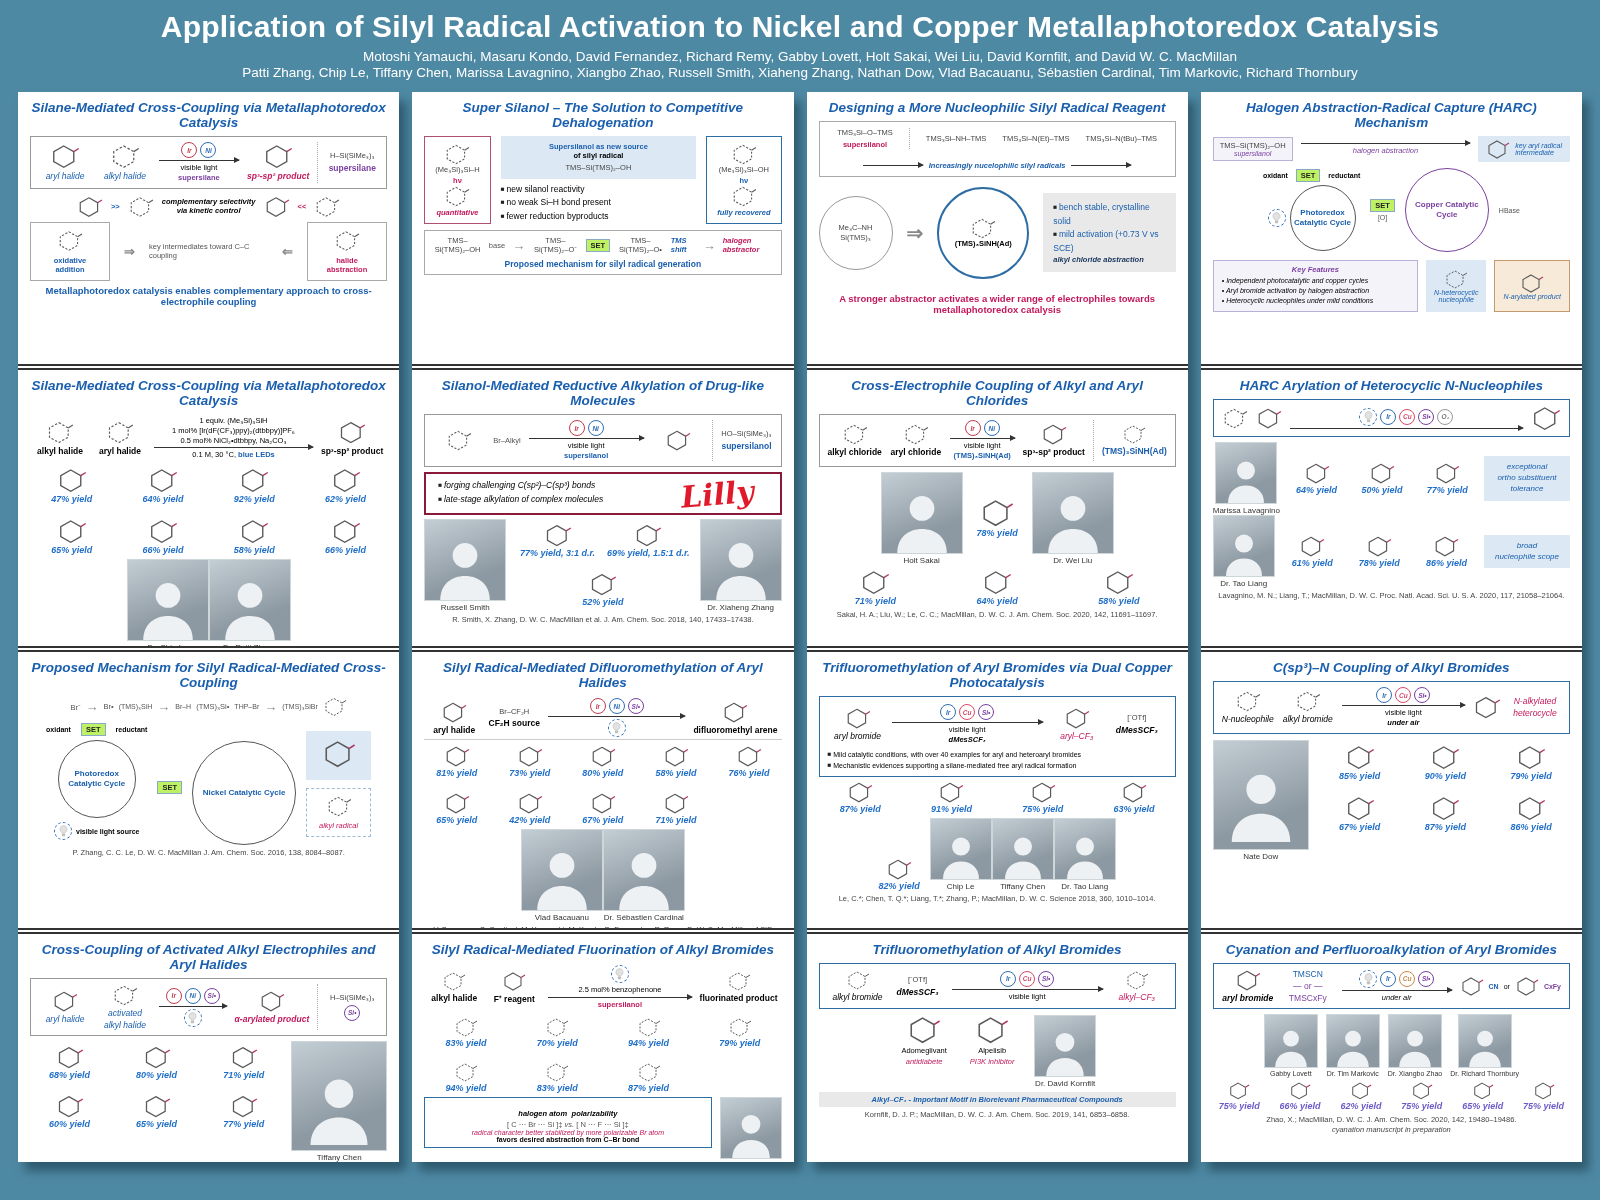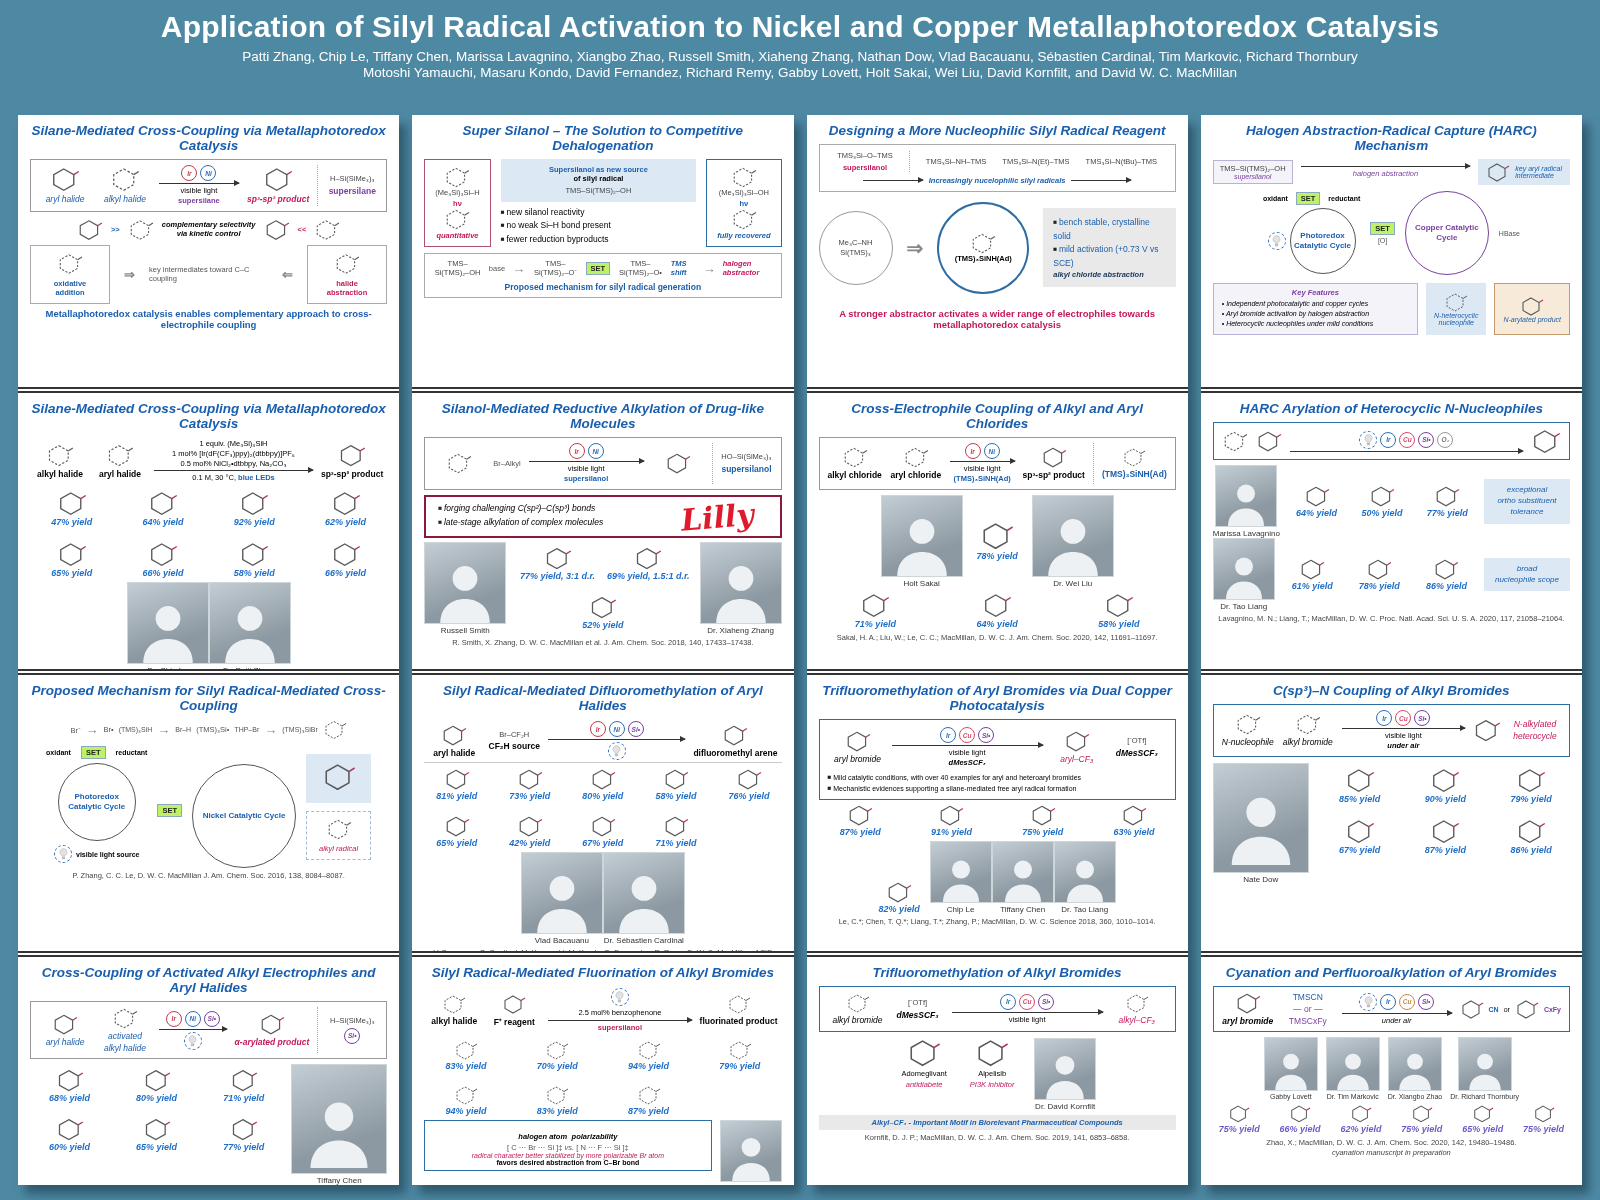--- a/index.html
+++ b/index.html
@@ -1,18 +1,18 @@
 <!DOCTYPE html>
 <html><head>
 <meta charset="utf-8">
 <style>
   * { box-sizing: border-box; }
   body { margin:0; background:#4e89a4; font-family:"Liberation Sans", sans-serif; }
   .poster { width:1600px; height:1200px; background:#4e89a4; overflow:hidden; position:relative; }
-  header { text-align:center; color:#fff; padding-top:10px; height:115px; }
+  header { text-align:center; color:#fff; padding-top:10px; height:92px; }
   h1 { font-size:30px; margin:0 0 5px; font-weight:bold; letter-spacing:.2px; }
   .authors { font-size:13.5px; margin:1px 0; }
   .cols { display:flex; gap:13px; padding:0 18px; }
   .col { flex:1; background:#fff; height:1070px; overflow:hidden; box-shadow:7px 9px 9px rgba(15,45,60,.5); }
   .divider { height:6px; border-top:2px solid #333; border-bottom:2px solid #333; }
   .panel { padding:6px 12px; overflow:hidden; position:relative; }
   .h1 { height:272px; } .h2 { height:276px; } .h3 { height:276px; } .h4 { height:228px; }
   .ptitle { color:#1a5fae; font-style:italic; font-weight:bold; text-align:center; font-size:13.5px; margin:2px 0 6px; }
   .scheme { border:1px solid #999; padding:5px 8px; display:flex; align-items:center; justify-content:space-between; gap:8px; font-size:8.5px; margin-bottom:5px; background:#fff; }
   .scheme.noborder { border:none; padding:2px 4px; }
@@ -79,22 +79,22 @@
   <symbol id="bulbico" viewBox="0 0 10 13">
     <path d="M5 .5a4 4 0 0 1 2.2 7.3c-.4.3-.7.8-.7 1.2H3.5c0-.4-.3-.9-.7-1.2A4 4 0 0 1 5 .5z" fill="#e2e2e2" stroke="#b5b5b5" stroke-width=".6"></path>
     <rect x="3.2" y="9.6" width="3.6" height="2.6" rx=".6" fill="#c0c0c0"></rect>
   </symbol>
 </svg>
 
 <div class="poster">
 
   <header>
     <h1>Application of Silyl Radical Activation to Nickel and Copper Metallaphotoredox Catalysis</h1>
+    <p class="authors">Motoshi Yamauchi, Masaru Kondo, David Fernandez, Richard Remy, Gabby Lovett, Holt Sakai, Wei Liu, David Kornfilt, and David W. C. MacMillan</p>
     <p class="authors">Patti Zhang, Chip Le, Tiffany Chen, Marissa Lavagnino, Xiangbo Zhao, Russell Smith, Xiaheng Zhang, Nathan Dow, Vlad Bacauanu, Sébastien Cardinal, Tim Markovic, Richard Thornbury</p>
-    <p class="authors">Motoshi Yamauchi, Masaru Kondo, David Fernandez, Richard Remy, Gabby Lovett, Holt Sakai, Wei Liu, David Kornfilt, and David W. C. MacMillan</p>
   </header>
 
   <main class="cols">
 
     <section class="col">
 
       <article class="panel h1">
         <h2 class="ptitle">Silane-Mediated Cross-Coupling via Metallaphotoredox Catalysis</h2>
         <div class="scheme">
           <div class="reactant">
@@ -830,21 +830,21 @@
           <div class="flexrow" style="gap:16px">
             <div class="reactant">
               <span class="struct">TMS₃Si–O–TMS</span>
               <span class="crimson b mini">supersilanol</span>
             </div>
             <div class="sep"></div>
             <span class="struct">TMS₃Si–NH–TMS</span>
             <span class="struct">TMS₃Si–N(Et)–TMS</span>
             <span class="struct crimson">TMS₃Si–N(tBu)–TMS</span>
           </div>
-          <div class="flexrow" style="gap:6px;margin-top:4px">
+          <div class="flexrow" style="gap:6px;margin-top:12px">
             <div class="shaft" style="width:60px;flex:none"></div>
             <span class="blue b it mini">Increasingly nucelophilic silyl radicals</span>
             <div class="shaft" style="width:60px;flex:none"></div>
           </div>
         </div>
         <div class="flexrow" style="gap:14px;margin-top:10px">
           <div class="circ" style="width:74px;height:74px;border:1.5px solid #999">
             <span class="struct">Me₃C–NH</span>
             <span class="struct">Si(TMS)₃</span>
           </div>

